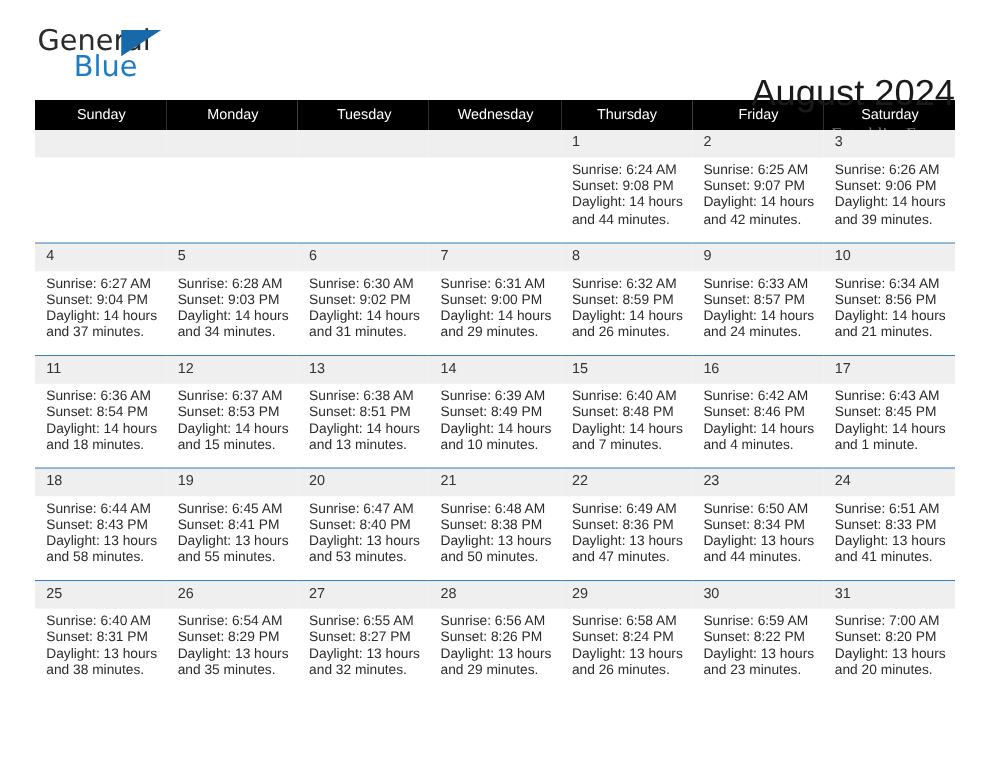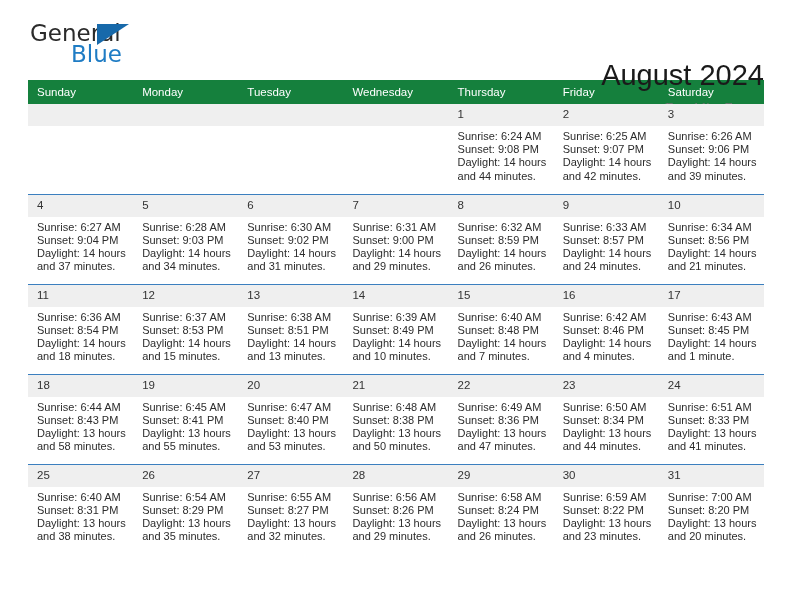--- a/index.html
+++ b/index.html
@@ -45,21 +45,21 @@
     top: 0px;
     font-size: 23px;
     line-height: 26px;
     letter-spacing: 0px;
     color: #2b2b2b;
     font-family: "DejaVu Sans", sans-serif;
     font-weight: 400;
   }
   .logo-blue {
     position: absolute;
-    left: 43px;
+    left: 31px;
     top: 21px;
     font-size: 23px;
     line-height: 26px;
     color: #1f7cc4;
     font-family: "DejaVu Sans", sans-serif;
     font-weight: 400;
   }
   .logo-triangle {
     position: absolute;
     left: 69px;
@@ -92,25 +92,25 @@
   }
 
   
   .calendar {
     width: 736px;
     border-collapse: collapse;
     table-layout: fixed;
     margin-top: 6px;
   }
   .calendar thead th {
-    background: #15803d;
+    background: #000000;
     color: #ffffff;
     font-size: 11.5px;
     font-weight: 400;
-    text-align: left;
+    text-align: center;
     padding: 6px 8px 6px 9px;
     height: 22px;
     line-height: 12px;
   }
   .calendar td {
     vertical-align: top;
     padding: 0;
     width: 105.1px;
     height: 90px;
     border-top: 1.5px solid #3b7fbf;

